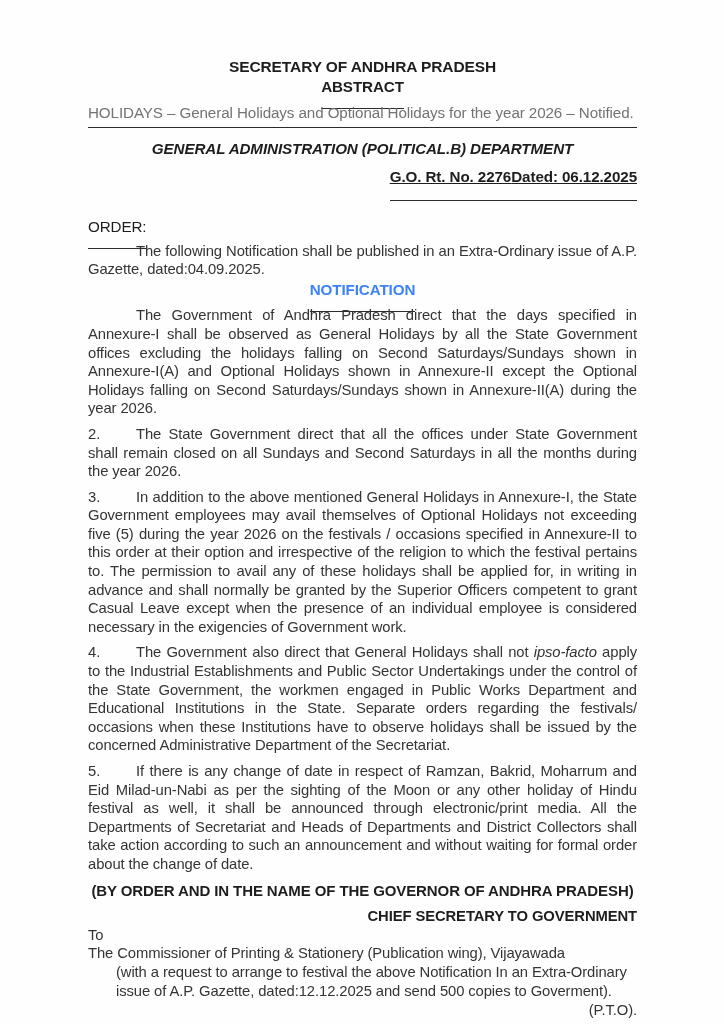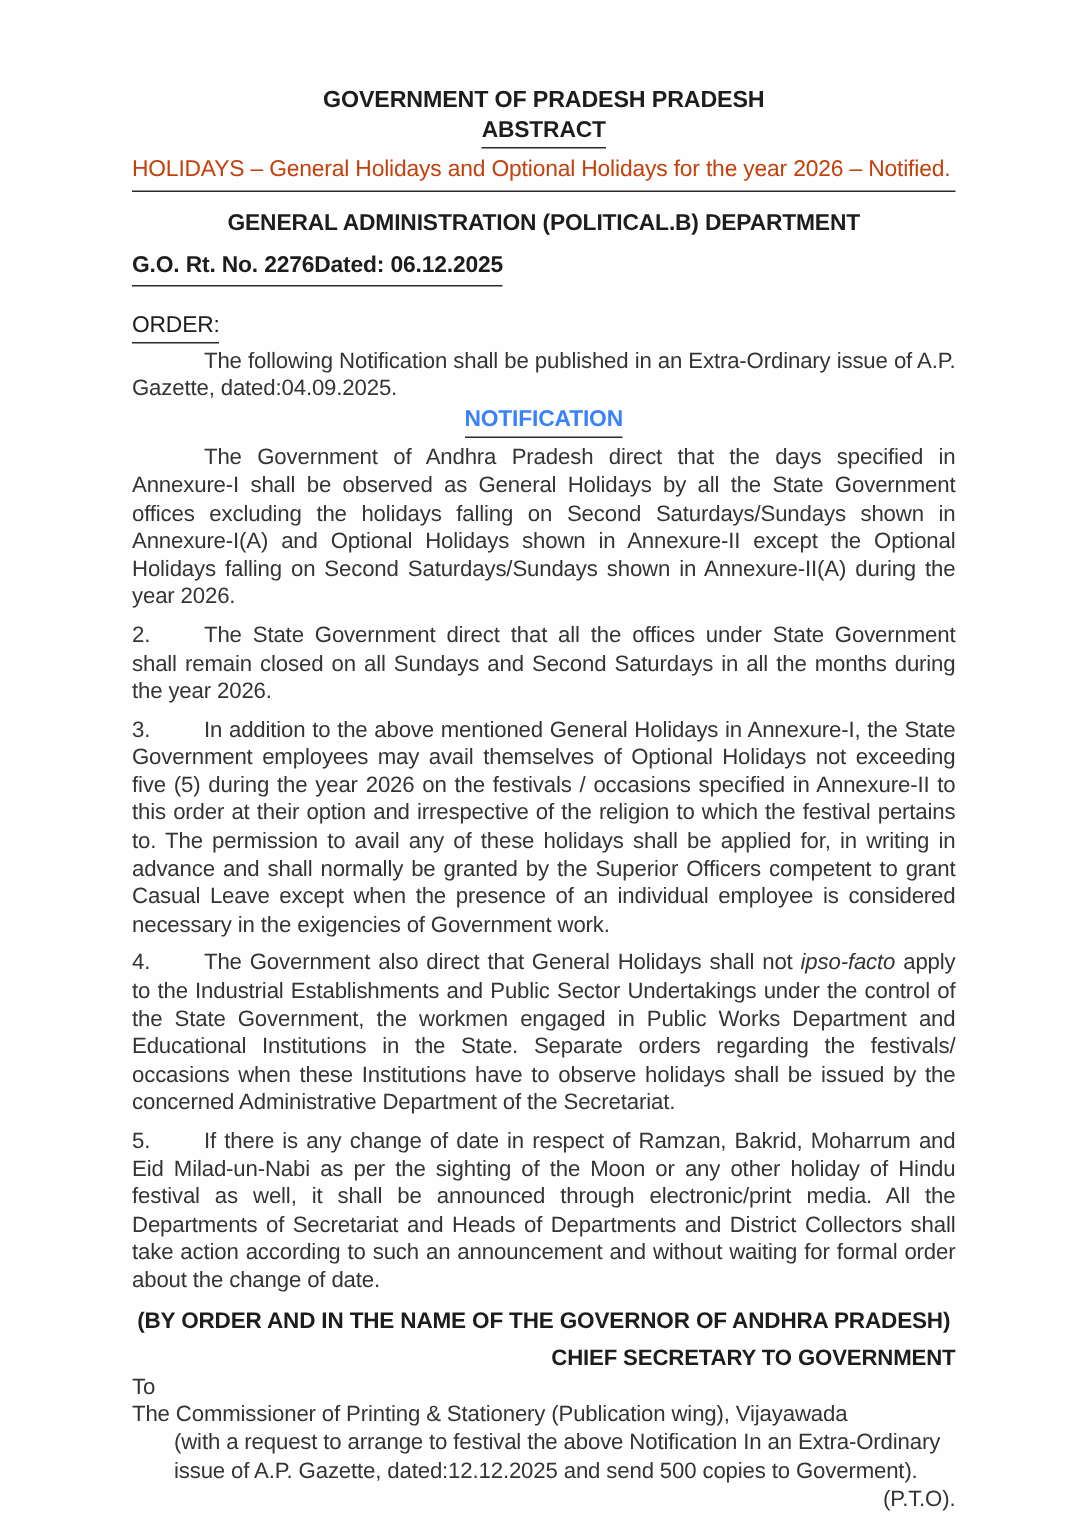--- a/index.html
+++ b/index.html
@@ -16,56 +16,58 @@
     color: #343434;
     font-family: "Liberation Sans", "DejaVu Sans", sans-serif;
     font-size: 14.8px;
     line-height: 18.6px;
     padding: 58px 87px 40px 88px;
     letter-spacing: -0.1px;
     overflow: hidden;
   }
   .u {
     border-bottom: 1.6px solid #2b2b2b;
-    padding-bottom: 3px;
+    padding-bottom: 13px;
   }
   .hdr-gov {
     text-align: center;
     font-weight: 700;
     font-size: 15.5px;
     color: #1d1d1d;
   }
   .hdr-abs {
     text-align: center;
     font-weight: 700;
     font-size: 15.2px;
     color: #1d1d1d;
     margin-top: 1px;
   }
   .subject {
     margin-top: 8px;
     font-size: 15.2px;
     padding-bottom: 4px;
     border-bottom: 1.6px solid #2b2b2b;
-    color: #c2410c;
+    color: #737373;
   }
   .dept {
     text-align: center;
     font-weight: 700;
     font-size: 15.2px;
     color: #1d1d1d;
     margin-top: 12px;
+    font-style: italic;
   }
   .go-row {
     display: flex;
-    justify-content: flex-start;
+    justify-content: flex-end;
     margin-top: 10px;
     font-weight: 700;
     font-size: 15.2px;
     color: #1d1d1d;
+    text-decoration: underline;
   }
   .order-h {
     margin-top: 17px;
     font-weight: 400;
     font-size: 15.2px;
     color: #1d1d1d;
   }
   p.para {
     margin: 7px 0 0 0;
     text-align: justify;
@@ -102,21 +104,21 @@
   .footer-line { margin: 0; }
   .note { padding-left: 28px; }
   .pto { text-align: right; margin-top: 1px; }
   i { font-style: italic; }
 </style>
 </head>
 <body>
 
 <div class="page">
 
-  <div class="hdr-gov">GOVERNMENT OF PRADESH PRADESH</div>
+  <div class="hdr-gov">SECRETARY OF ANDHRA PRADESH</div>
 
   <div class="hdr-abs">
     <span class="u">ABSTRACT</span>
   </div>
 
   <div class="subject">HOLIDAYS – General Holidays and Optional Holidays for the year 2026 – Notified.</div>
 
   <div class="dept">GENERAL ADMINISTRATION (POLITICAL.B) DEPARTMENT</div>
 
   <div class="go-row">

